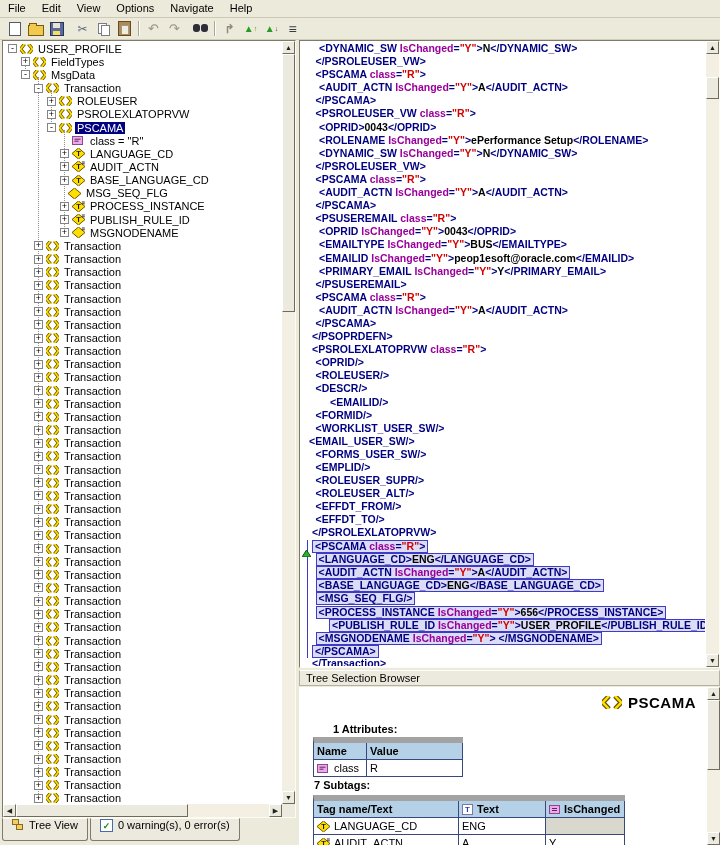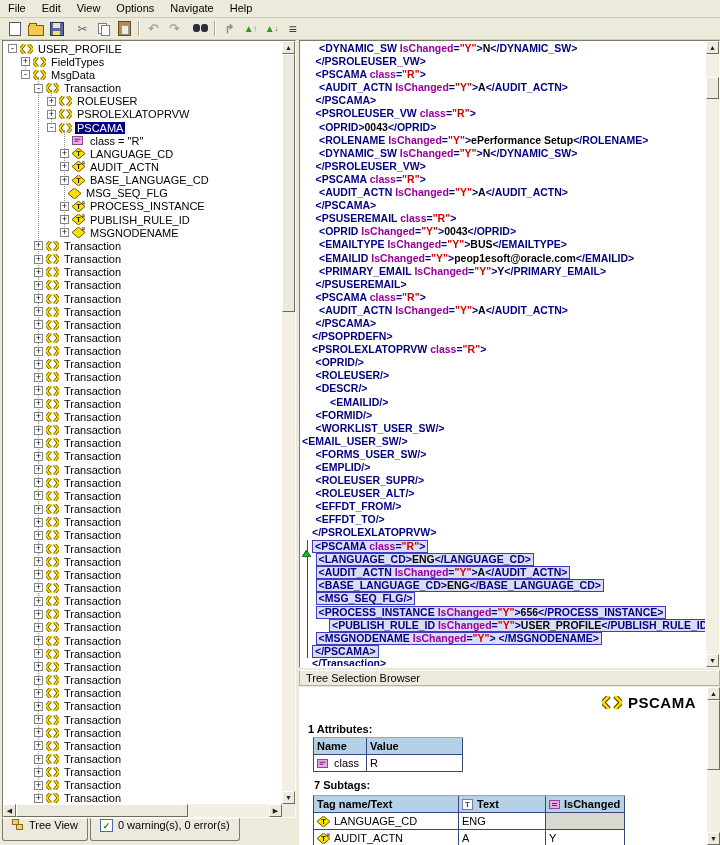--- a/index.html
+++ b/index.html
@@ -89,23 +89,23 @@
   #sel-marker{position:absolute;left:1px;top:508px;z-index:4;}
   
   #tsb-header{position:absolute;left:299px;top:670px;width:421px;height:16px;box-sizing:border-box;
     background:#eceade;border:1px solid #b5b19e;border-top-color:#fff;
     display:flex;align-items:center;padding-left:6px;}
   #tsb-content{position:absolute;left:299px;top:687px;width:421px;height:158px;background:#fff;overflow:hidden;}
   #pscama-title{position:absolute;right:24px;top:7px;display:flex;align-items:center;
     font-size:15px;font-weight:bold;letter-spacing:0.5px;}
   #pscama-title .tico{margin-right:6px;}
   .heading{position:absolute;font-weight:bold;}
-  #attrs-heading{left:9px;top:36px;text-align:right;}
+  #attrs-heading{left:34px;top:36px;text-align:right;}
   #subtags-heading{left:15px;top:92px;}
-  .tbl{position:absolute;border-top:1px solid #a3a3a3;border-left:1px solid #39487c;background:#fff;}
+  .tbl{position:absolute;border-top:6px solid #a3a3a3;border-left:1px solid #39487c;background:#fff;}
   .trr{display:flex;}
   .td,.th{border-right:1px solid #39487c;border-bottom:1px solid #39487c;height:17px;
     display:flex;align-items:center;padding:0 3px;box-sizing:border-box;overflow:hidden;white-space:nowrap;}
   .th{background:#b5d1e7;font-weight:bold;}
   .td .tico,.th .tico{margin-right:4px;}
   .tdgray{background:#d8d8ce;}
   #attr-table{left:14px;top:50px;}
   #subtag-table{left:14px;top:108px;}
 </style>
 </head>
@@ -908,21 +908,21 @@
       <div class="xline" style="padding-left: 18px;"><span class="xt">&lt;AUDIT_ACTN</span><span class="xx"> </span><span class="xa">IsChanged</span><span class="xt">=</span><span class="xv">"Y"</span><span class="xt">&gt;</span><span class="xx">A</span><span class="xt">&lt;/AUDIT_ACTN</span><span class="xt">&gt;</span></div>
       <div class="xline" style="padding-left: 14.5px;"><span class="xt">&lt;/PSCAMA</span><span class="xt">&gt;</span></div>
       <div class="xline" style="padding-left: 11px;"><span class="xt">&lt;/PSOPRDEFN</span><span class="xt">&gt;</span></div>
       <div class="xline" style="padding-left: 11px;"><span class="xt">&lt;PSROLEXLATOPRVW</span><span class="xx"> </span><span class="xa">class</span><span class="xt">=</span><span class="xv">"R"</span><span class="xt">&gt;</span></div>
       <div class="xline" style="padding-left: 14.5px;"><span class="xt">&lt;OPRID</span><span class="xt">/&gt;</span></div>
       <div class="xline" style="padding-left: 14.5px;"><span class="xt">&lt;ROLEUSER</span><span class="xt">/&gt;</span></div>
       <div class="xline" style="padding-left: 14.5px;"><span class="xt">&lt;DESCR</span><span class="xt">/&gt;</span></div>
       <div class="xline" style="padding-left: 29px;"><span class="xt">&lt;EMAILID</span><span class="xt">/&gt;</span></div>
       <div class="xline" style="padding-left: 14.5px;"><span class="xt">&lt;FORMID</span><span class="xt">/&gt;</span></div>
       <div class="xline" style="padding-left: 14.5px;"><span class="xt">&lt;WORKLIST_USER_SW</span><span class="xt">/&gt;</span></div>
-      <div class="xline" style="padding-left: 1px;"><span class="xt">&lt;EMAIL_USER_SW</span><span class="xt">/&gt;</span></div>
+      <div class="xline" style="padding-left: 8px;"><span class="xt">&lt;EMAIL_USER_SW</span><span class="xt">/&gt;</span></div>
       <div class="xline" style="padding-left: 14.5px;"><span class="xt">&lt;FORMS_USER_SW</span><span class="xt">/&gt;</span></div>
       <div class="xline" style="padding-left: 14.5px;"><span class="xt">&lt;EMPLID</span><span class="xt">/&gt;</span></div>
       <div class="xline" style="padding-left: 14.5px;"><span class="xt">&lt;ROLEUSER_SUPR</span><span class="xt">/&gt;</span></div>
       <div class="xline" style="padding-left: 14.5px;"><span class="xt">&lt;ROLEUSER_ALT</span><span class="xt">/&gt;</span></div>
       <div class="xline" style="padding-left: 14.5px;"><span class="xt">&lt;EFFDT_FROM</span><span class="xt">/&gt;</span></div>
       <div class="xline" style="padding-left: 14.5px;"><span class="xt">&lt;EFFDT_TO</span><span class="xt">/&gt;</span></div>
       <div class="xline" style="padding-left: 11px;"><span class="xt">&lt;/PSROLEXLATOPRVW</span><span class="xt">&gt;</span></div>
       <div class="xline hl" style="padding-left: 11px;"><span class="hlbox"><span class="xt">&lt;PSCAMA</span><span class="xx"> </span><span class="xa">class</span><span class="xt">=</span><span class="xv">"R"</span><span class="xt">&gt;</span></span></div>
       <div class="xline hl" style="padding-left: 14.5px;"><span class="hlbox"><span class="xt">&lt;LANGUAGE_CD</span><span class="xt">&gt;</span><span class="xx">ENG</span><span class="xt">&lt;/LANGUAGE_CD</span><span class="xt">&gt;</span></span></div>
       <div class="xline hl" style="padding-left: 14.5px;"><span class="hlbox"><span class="xt">&lt;AUDIT_ACTN</span><span class="xx"> </span><span class="xa">IsChanged</span><span class="xt">=</span><span class="xv">"Y"</span><span class="xt">&gt;</span><span class="xx">A</span><span class="xt">&lt;/AUDIT_ACTN</span><span class="xt">&gt;</span></span></div>

